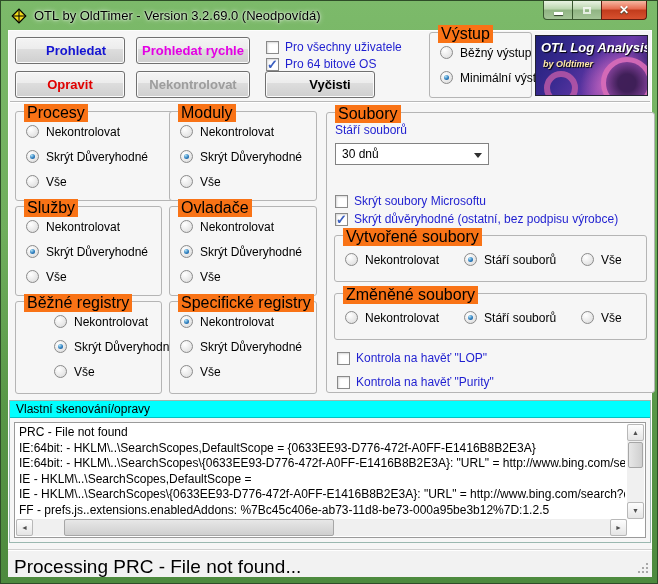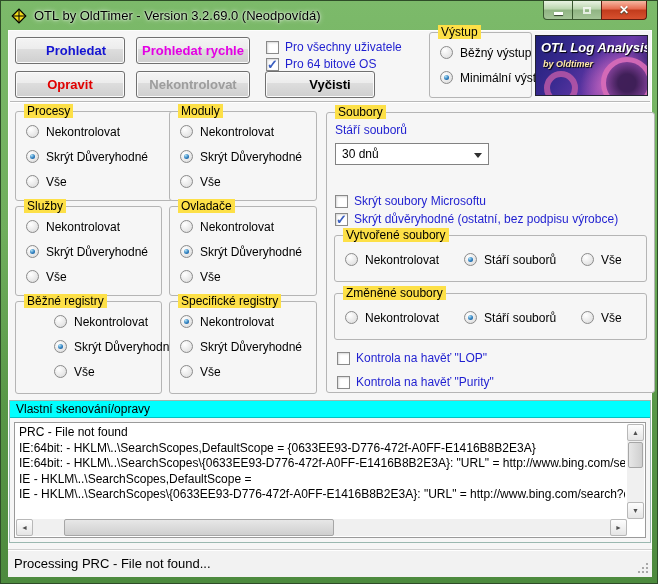--- a/index.html
+++ b/index.html
@@ -70,22 +70,22 @@
     position:relative; cursor:pointer;
   }
   .radio.checked::after {
     content:""; position:absolute; left:3px; top:3px; width:5px; height:5px; border-radius:50%;
     background:radial-gradient(circle at 35% 30%, #aee0f4, #2f7fc0 55%, #124f86);
   }
   .cbrow { position:absolute; display:flex; align-items:center; gap:6px; height:16px; white-space:nowrap; cursor:pointer; }
 
   .group { position:absolute; border:1px solid #b5b5b5; border-radius:3px; background:#f6f6f6; }
   .group-label {
-    position:absolute; top:-8px; left:8px; background:#fde047; padding:0 3px;
-    font-size:12px; color:#000; white-space:nowrap;
+    position:absolute; top:-8px; left:8px; background:#f97316; padding:0 3px;
+    font-size:16px; color:#000; white-space:nowrap;
   }
   .opts { padding-top:13px; }
   .opt { display:flex; align-items:flex-start; gap:7px; height:25px; padding-left:10px; white-space:nowrap; cursor:pointer; }
 
   .divider { position:absolute; left:2px; right:2px; top:71px; height:1px; background:#b8b8b8; box-shadow:0 1px 0 #ffffff; }
 
   
   .logo {
     position:absolute; left:527px; top:5px; width:113px; height:61px; overflow:hidden;
     border:1px solid #223; background:
@@ -125,21 +125,21 @@
   .sb-arrow { position:absolute; width:17px; height:17px; background:linear-gradient(#fdfdfd,#e5e5e5);
     border:1px solid #b8b8b8; border-radius:2px; color:#505050; font-size:7px;
     display:flex; align-items:center; justify-content:center; cursor:pointer; }
   .sb-thumb { position:absolute; background:linear-gradient(90deg,#e7e7e7,#cfcfcf); border:1px solid #a6a6a6;
     border-radius:2px; cursor:pointer; }
   .hsb .sb-thumb { top:0; height:17px; background:linear-gradient(#e7e7e7,#cfcfcf); }
 
   
   .statusbar { position:absolute; left:0; right:0; bottom:0; height:28px; background:#f2f2f2;
     border-top:1px solid #cfcfcf; box-shadow:inset 0 1px 0 #ffffff; }
-  .status-text { position:absolute; left:6px; top:6px; font-size:13px; color:#000; white-space:nowrap; }
+  .status-text { position:absolute; left:6px; top:6px; font-size:19px; color:#000; white-space:nowrap; }
   .grip { position:absolute; right:4px; bottom:4px; width:12px; height:12px; }
   .grip::after { content:""; position:absolute; right:0; bottom:0; width:2px; height:2px; background:#a8a8a8;
     box-shadow:-4px 0 #a8a8a8, -8px 0 #a8a8a8, 0 -4px #a8a8a8, -4px -4px #a8a8a8, 0 -8px #a8a8a8; }
 </style>
 </head>
 <body>
 
 <div id="window">
 
   <div class="titlebar">
@@ -370,20 +370,21 @@
       <div class="cyan-band">
         <span>Vlastní skenování/opravy</span>
       </div>
       <div class="log">
         <div class="log-text">
           <div>PRC - File not found</div>
           <div>IE:64bit: - HKLM\..\SearchScopes,DefaultScope = {0633EE93-D776-472f-A0FF-E1416B8B2E3A}</div>
           <div>IE:64bit: - HKLM\..\SearchScopes\{0633EE93-D776-472f-A0FF-E1416B8B2E3A}: "URL" = http://www.bing.com/search?q={sea</div>
           <div>IE - HKLM\..\SearchScopes,DefaultScope =</div>
           <div>IE - HKLM\..\SearchScopes\{0633EE93-D776-472f-A0FF-E1416B8B2E3A}: "URL" = http://www.bing.com/search?q={searchTe</div>
+          <div>FF - prefs.js..extensions.enabledAddons: %7Bc45c406e-ab73-11d8-be73-000a95be3b12%7D:1.2.5</div>
         </div>
         <div class="vsb">
           <div class="sb-arrow" style="top:0; left:0;">▲</div>
           <div class="sb-thumb" style="top:18px; left:1px; width:15px; height:26px;"></div>
           <div class="sb-arrow" style="bottom:0; left:0;">▼</div>
         </div>
         <div class="hsb">
           <div class="sb-arrow" style="left:0; top:0;">◄</div>
           <div class="sb-thumb" style="left:48px; width:270px;"></div>
           <div class="sb-arrow" style="right:0; top:0;">►</div>

